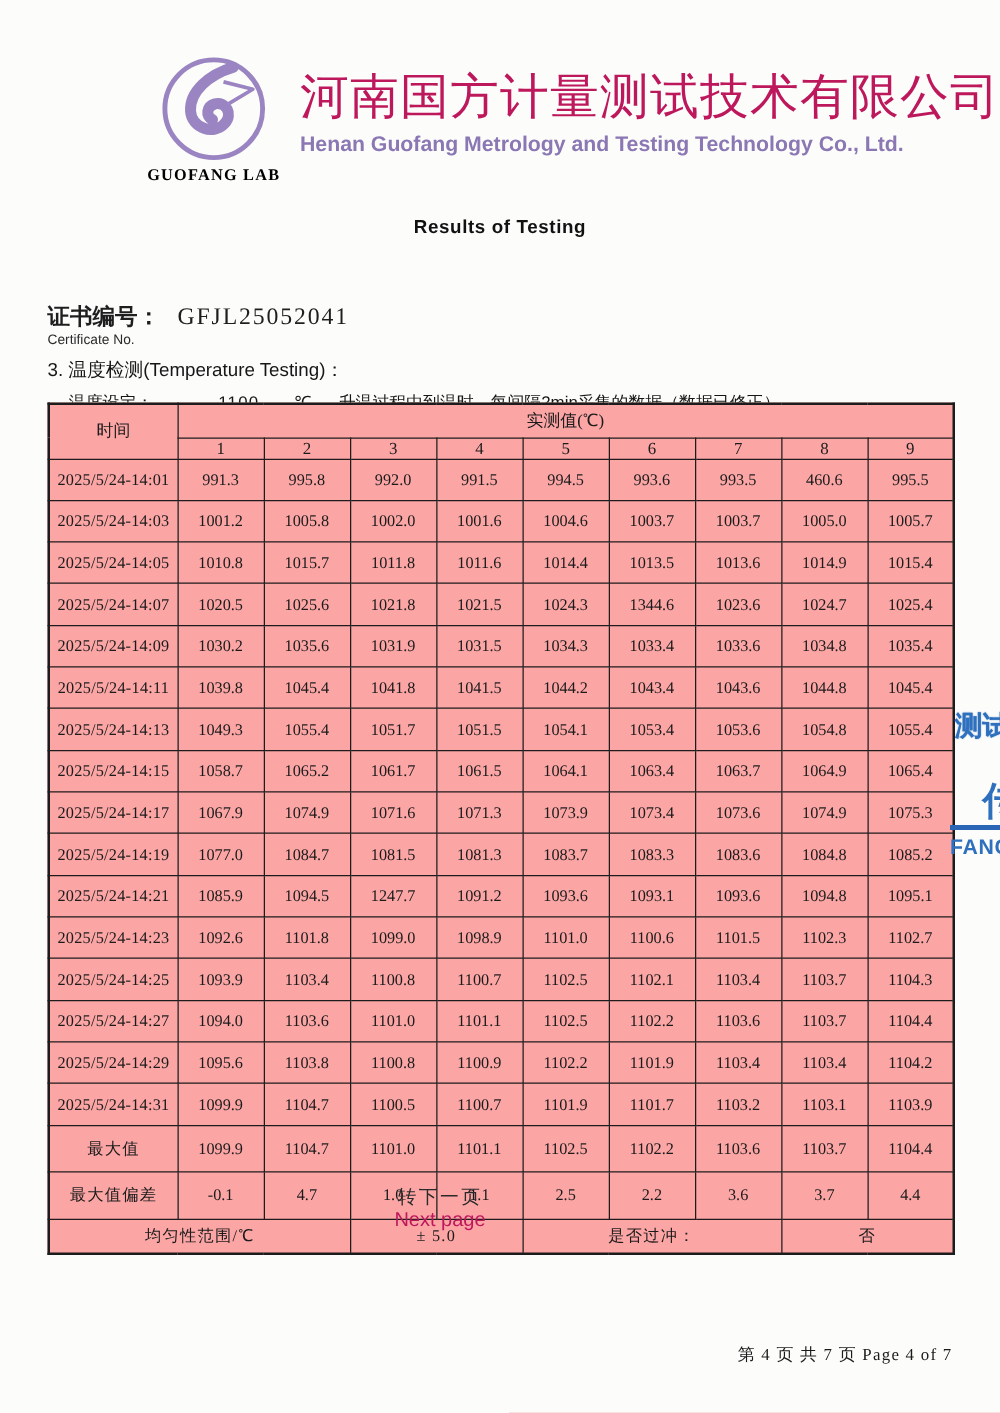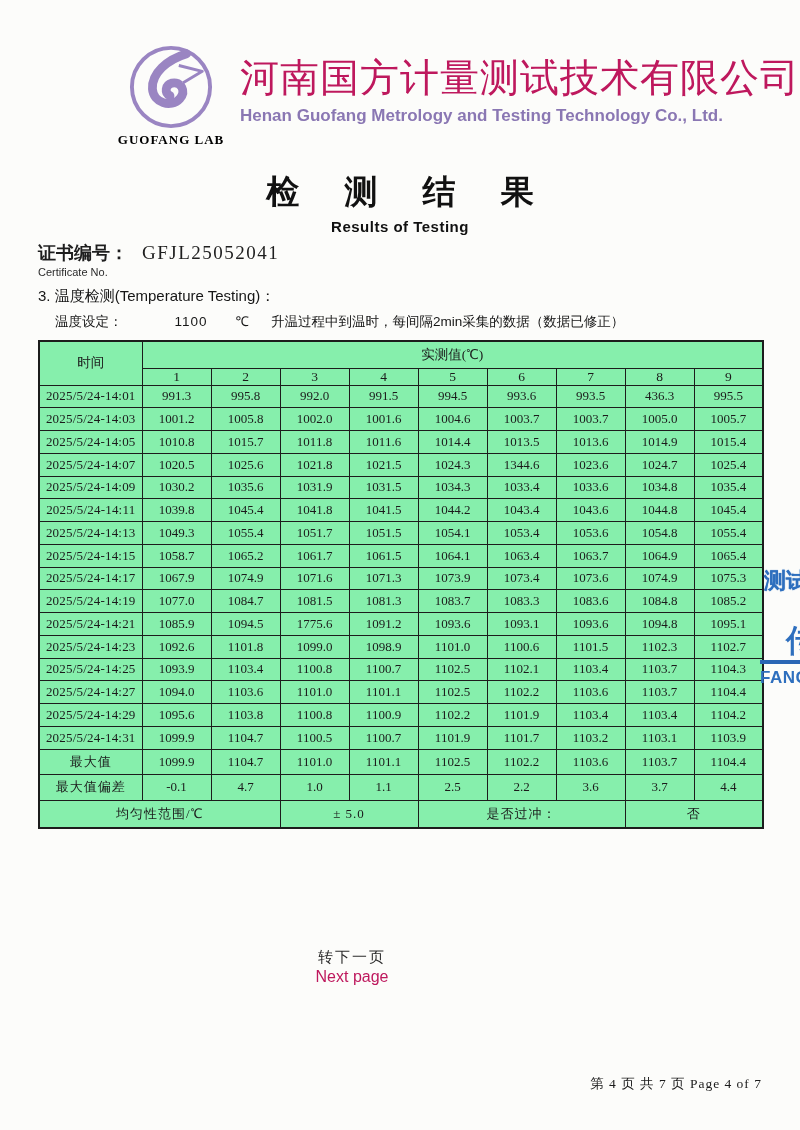--- a/index.html
+++ b/index.html
@@ -56,25 +56,25 @@
     position:absolute; top:312px; left:55px;
     font-family:"Liberation Sans", sans-serif; font-size:13.5px; color:#161616;
     display:flex; align-items:baseline;
   }
   .setting-value { margin-left:52px; letter-spacing:1px; }
   .setting-unit { margin-left:28px; }
   .setting-desc { margin-left:22px; }
 
   
   table.results {
-    position:absolute; top:340px; left:38px;
-    width:724px; height:489px;
+    position:absolute; top:322px; left:38px;
+    width:724px; height:682px;
     border-collapse:collapse; table-layout:fixed;
     border:2px solid #1c1c1c;
-    background:#86efac;
+    background:#fca5a5;
   }
   table.results th, table.results td {
     border:1px solid #1c1c1c; text-align:center; vertical-align:middle;
     font-weight:400; padding:0; font-size:13px; color:#1b1b1b;
   }
   table.results th { font-size:13.5px; }
   th.measured-header { height:27px; }
   .time-cell { font-size:12.5px; letter-spacing:0.2px; }
   .label-cell { font-size:13px; letter-spacing:1px; }
   .summary-cell { font-size:13px; letter-spacing:1px; height:28px; }
@@ -117,21 +117,20 @@
       </svg>
       <div class="logo-caption">GUOFANG LAB</div>
     </div>
     <div class="company-block">
       <div class="company-cn">河南国方计量测试技术有限公司</div>
       <div class="company-en">Henan Guofang Metrology and Testing Technology Co., Ltd.</div>
     </div>
   </div>
 
   <div class="title-block">
-    <div class="title-cn">检 测 结 果</div>
     <div class="title-en">Results of  Testing</div>
   </div>
 
   <div class="cert-block">
     <div class="cert-line">
       <span class="cert-label">证书编号：</span>
       <span class="cert-number">GFJL25052041</span>
     </div>
     <div class="cert-sub">Certificate No.</div>
   </div>
@@ -169,21 +168,21 @@
     <tbody>
         <tr>
           <td class="time-cell">2025/5/24-14:01</td>
           <td>991.3</td>
           <td>995.8</td>
           <td>992.0</td>
           <td>991.5</td>
           <td>994.5</td>
           <td>993.6</td>
           <td>993.5</td>
-          <td>436.3</td>
+          <td>460.6</td>
           <td>995.5</td>
         </tr>
         <tr>
           <td class="time-cell">2025/5/24-14:03</td>
           <td>1001.2</td>
           <td>1005.8</td>
           <td>1002.0</td>
           <td>1001.6</td>
           <td>1004.6</td>
           <td>1003.7</td>
@@ -284,21 +283,21 @@
           <td>1083.7</td>
           <td>1083.3</td>
           <td>1083.6</td>
           <td>1084.8</td>
           <td>1085.2</td>
         </tr>
         <tr>
           <td class="time-cell">2025/5/24-14:21</td>
           <td>1085.9</td>
           <td>1094.5</td>
-          <td>1775.6</td>
+          <td>1247.7</td>
           <td>1091.2</td>
           <td>1093.6</td>
           <td>1093.1</td>
           <td>1093.6</td>
           <td>1094.8</td>
           <td>1095.1</td>
         </tr>
         <tr>
           <td class="time-cell">2025/5/24-14:23</td>
           <td>1092.6</td>

